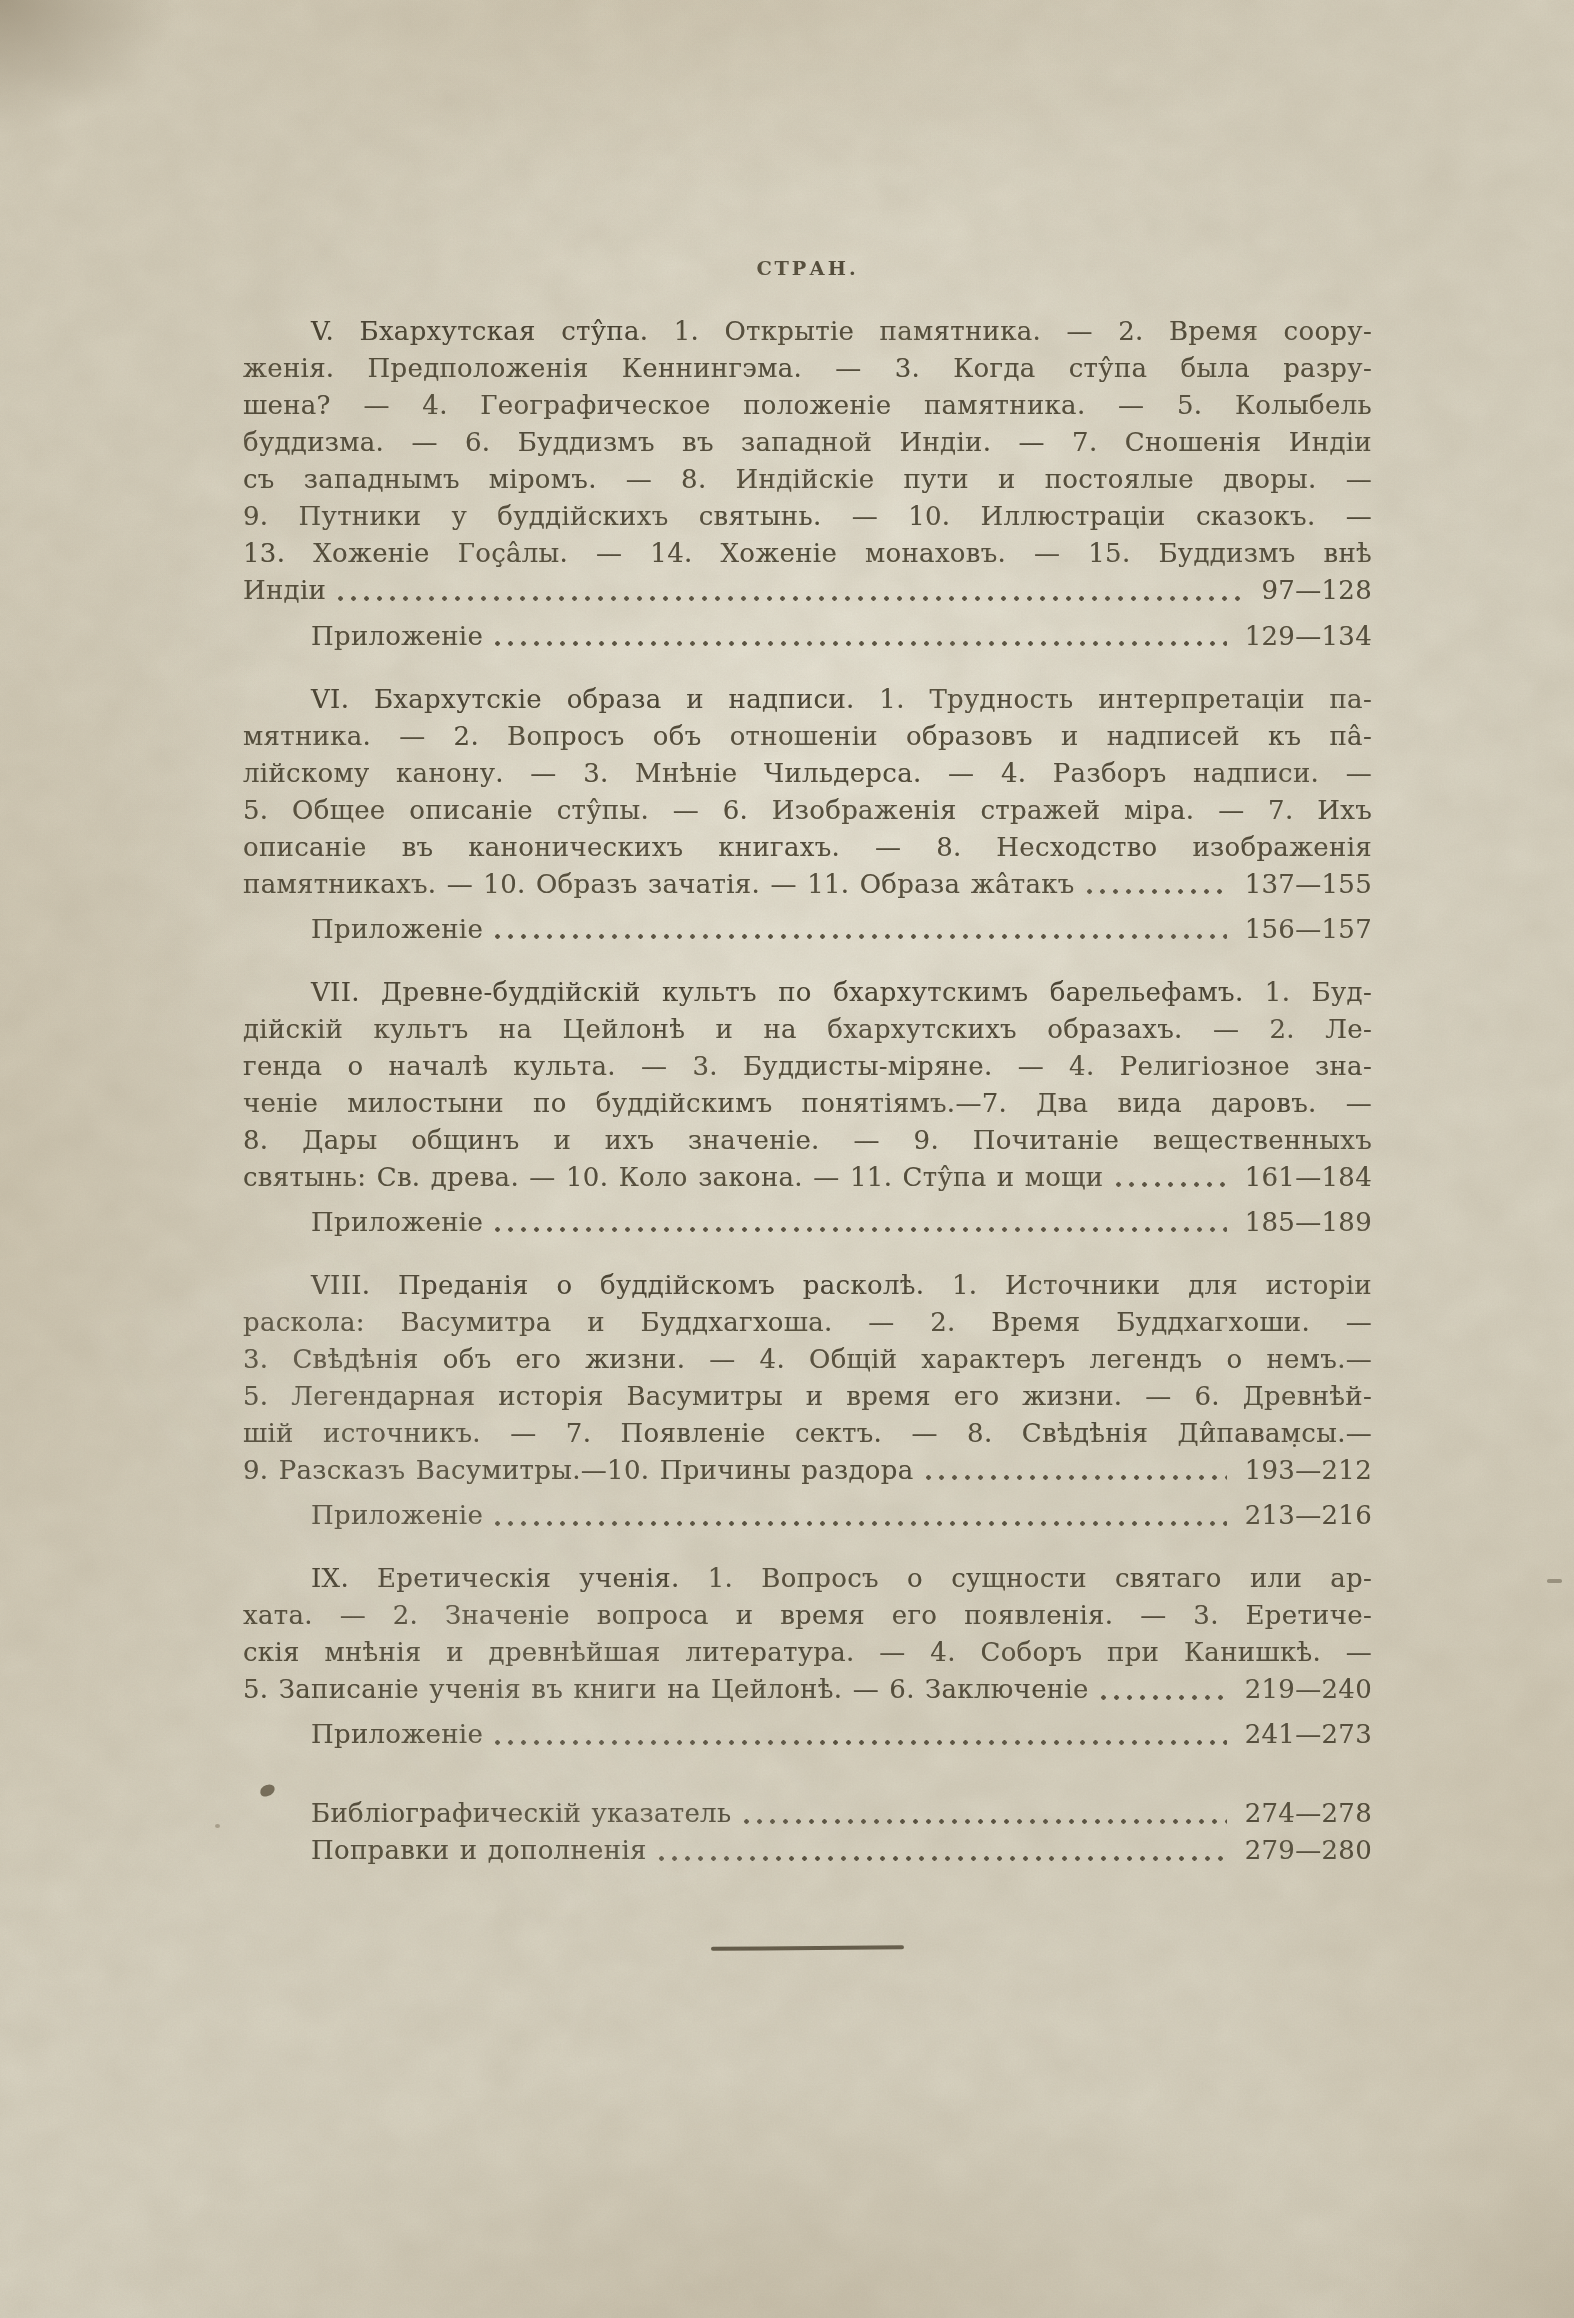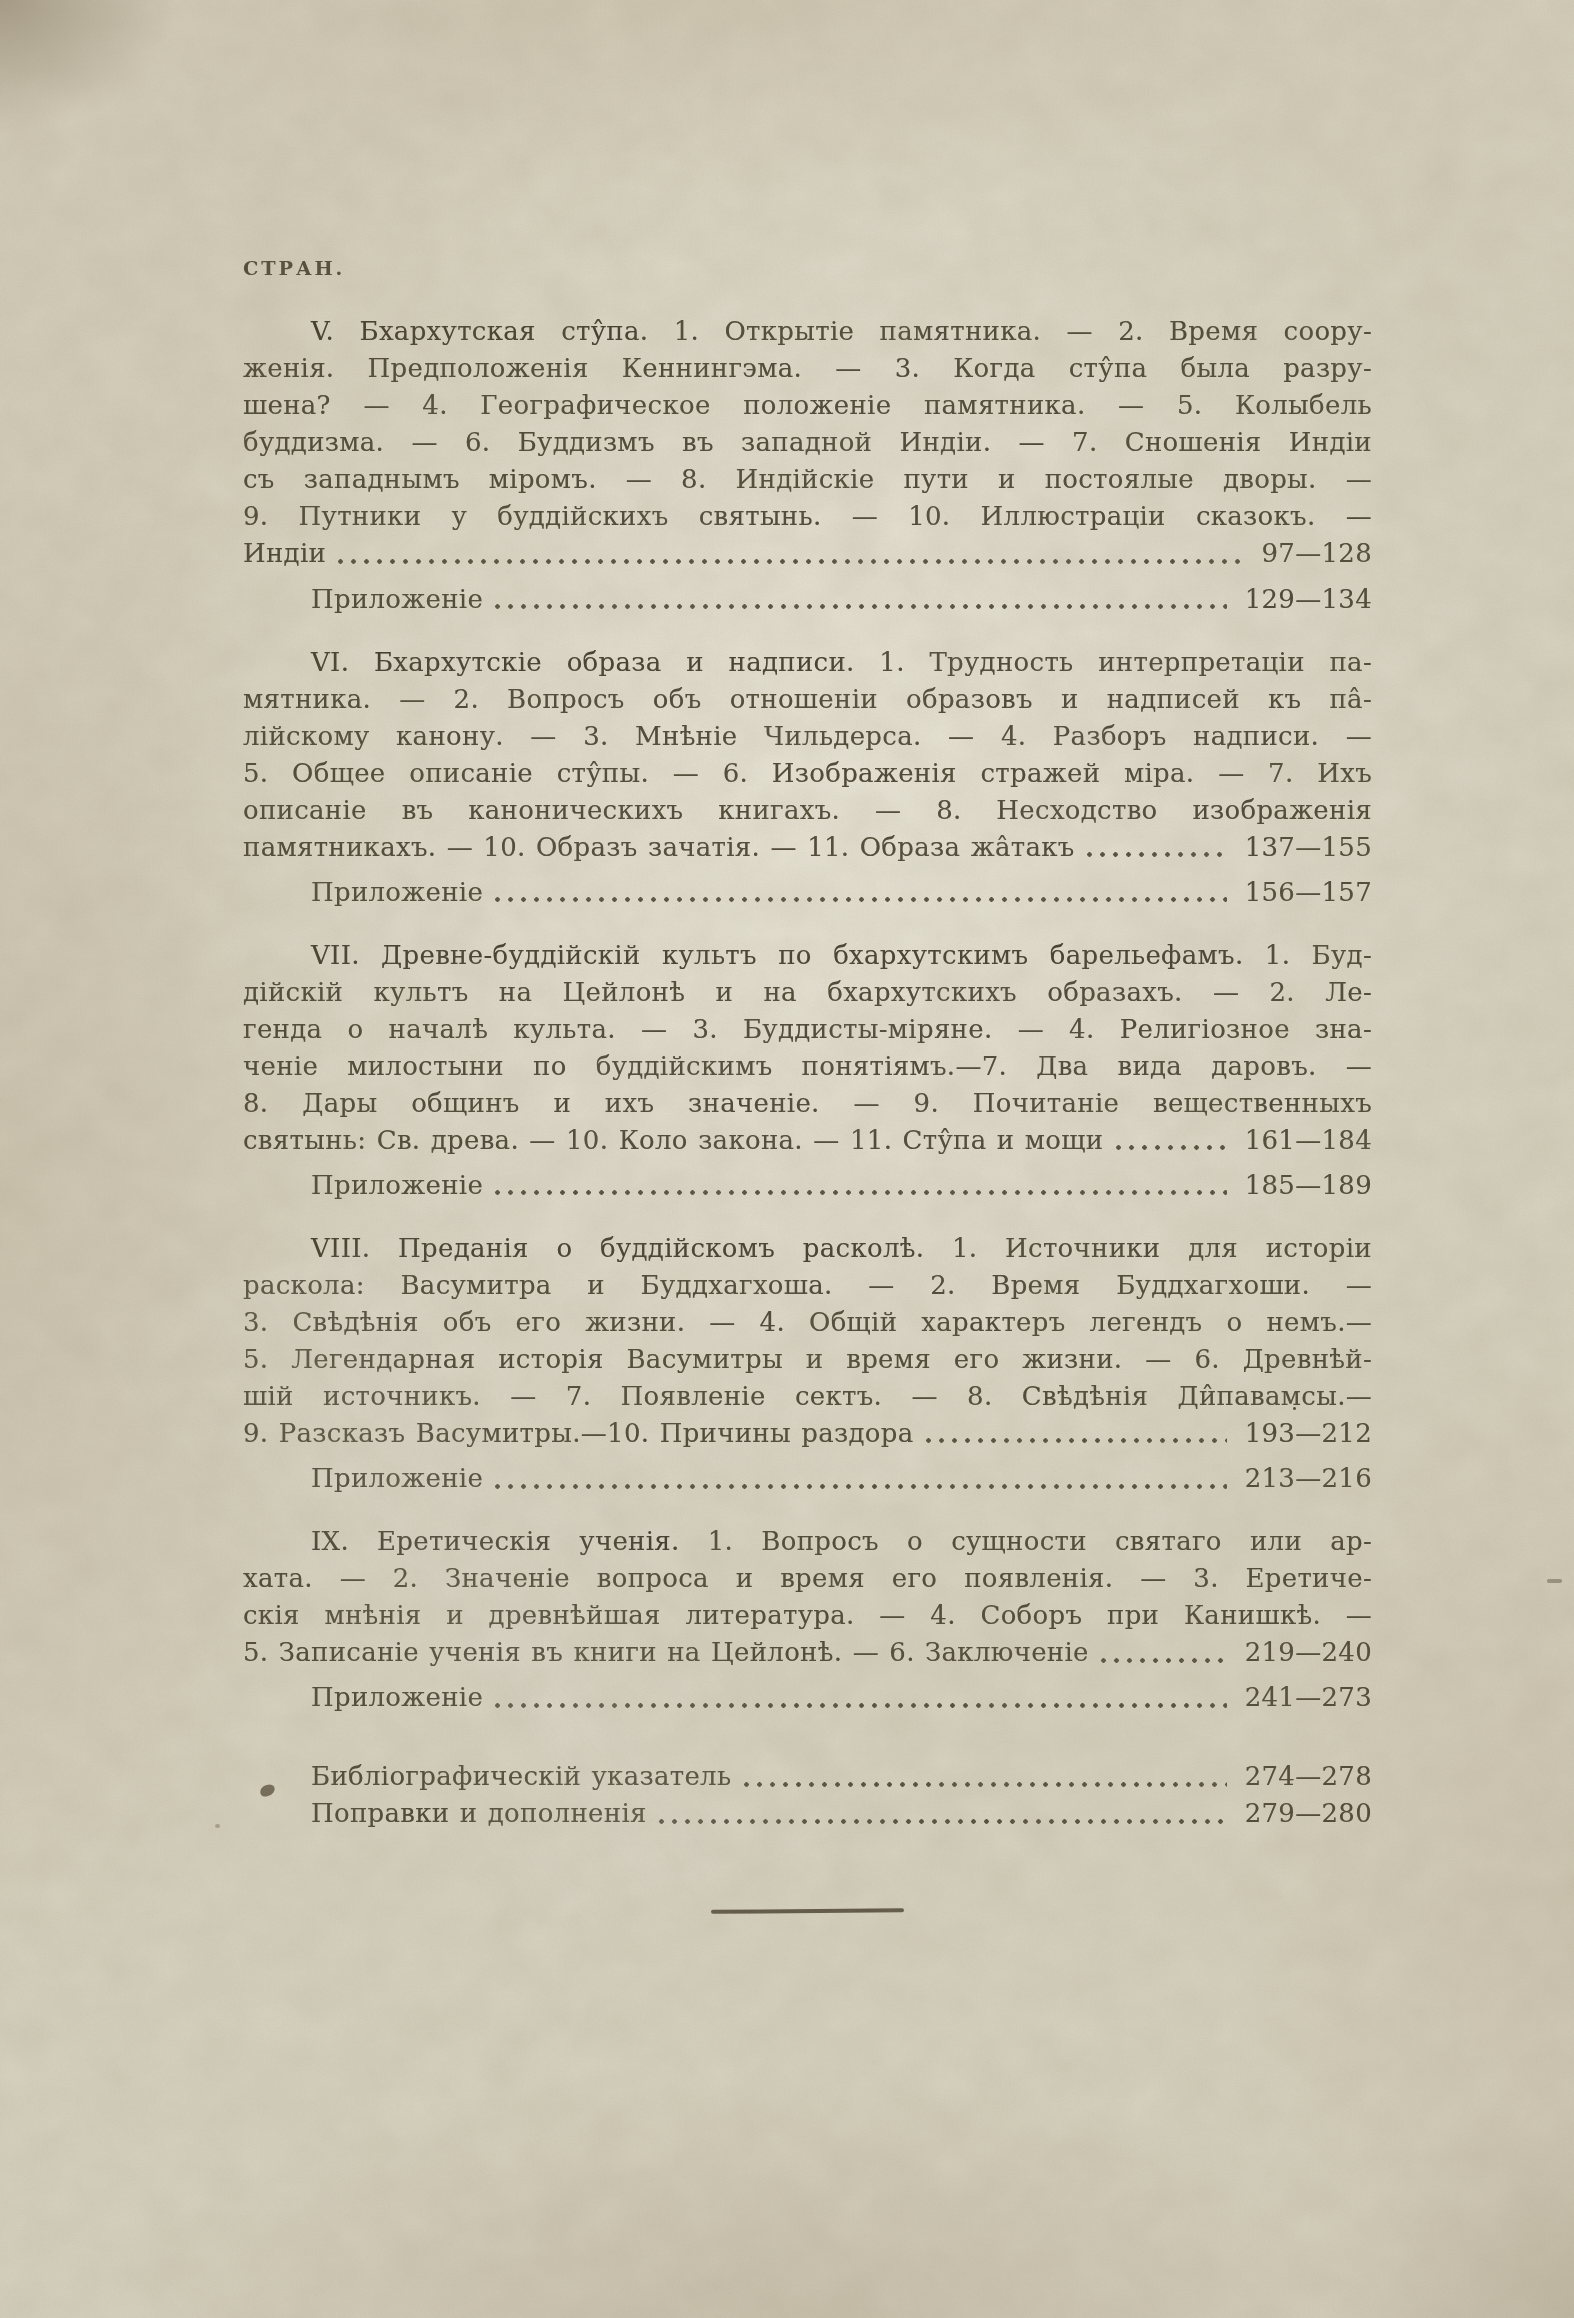--- a/index.html
+++ b/index.html
@@ -16,21 +16,21 @@
       radial-gradient(ellipse 497px 877px at 100% 82%, rgba(163,144,110,.17), rgba(163,144,110,0) 72%),
       radial-gradient(ellipse 877px 304px at 50% 100%, rgba(148,130,98,.22), rgba(148,130,98,0) 78%),
       radial-gradient(ellipse 246px 222px at 100% 100%, rgba(120,102,72,.22), rgba(120,102,72,0) 100%),
       linear-gradient(160deg, rgba(186,168,134,.12), rgba(186,168,134,0) 38%);
     font-family:"DejaVu Serif","Liberation Serif",serif;
     color:#46402f;
   }
   .content { position:absolute; left:243px; top:257px; width:1129px; }
 
   .col-header {
-    text-align:left;
+    text-align:center;
     font-size:19.3px; line-height:23.4px;
     font-weight:bold;
     letter-spacing:2.9px;
     color:#4a4332;
   }
 
   .toc-line {
     font-size:26px;
     line-height:37px;
     letter-spacing:0.3px;
@@ -111,20 +111,21 @@
   <div class="content">
     <div class="col-header">СТРАН.</div>
     <div id="toc">
         <div class="section">
           <div class="toc-line justified first"><span class="b">V. Бхархутская сту̂па.</span><span> 1. Открытіе памятника. — 2. Время соору-</span></div>
           <div class="toc-line justified"><span>женія. Предположенія Кеннингэма. — 3. Когда сту̂па была разру-</span></div>
           <div class="toc-line justified"><span>шена? — 4. Географическое положеніе памятника. — 5. Колыбель</span></div>
           <div class="toc-line justified"><span>буддизма. — 6. Буддизмъ въ западной Индіи. — 7. Сношенія Индіи</span></div>
           <div class="toc-line justified"><span>съ западнымъ міромъ. — 8. Индійскіе пути и постоялые дворы. —</span></div>
           <div class="toc-line justified"><span>9. Путники у буддійскихъ святынь. — 10. Иллюстраціи сказокъ. —</span></div>
+          <div class="toc-line justified"><span>13. Хоженіе Гоçа̂лы. — 14. Хоженіе монаховъ. — 15. Буддизмъ внѣ</span></div>
           <div class="toc-line tail">
             <span class="ttext"><span>Индіи</span></span>
             <div class="leader"></div>
             <span class="pages">97—128</span>
           </div>
           <div class="toc-line tail appendix">
             <span class="ttext"><span>Приложеніе</span></span>
             <div class="leader"></div>
             <span class="pages">129—134</span>
           </div>

